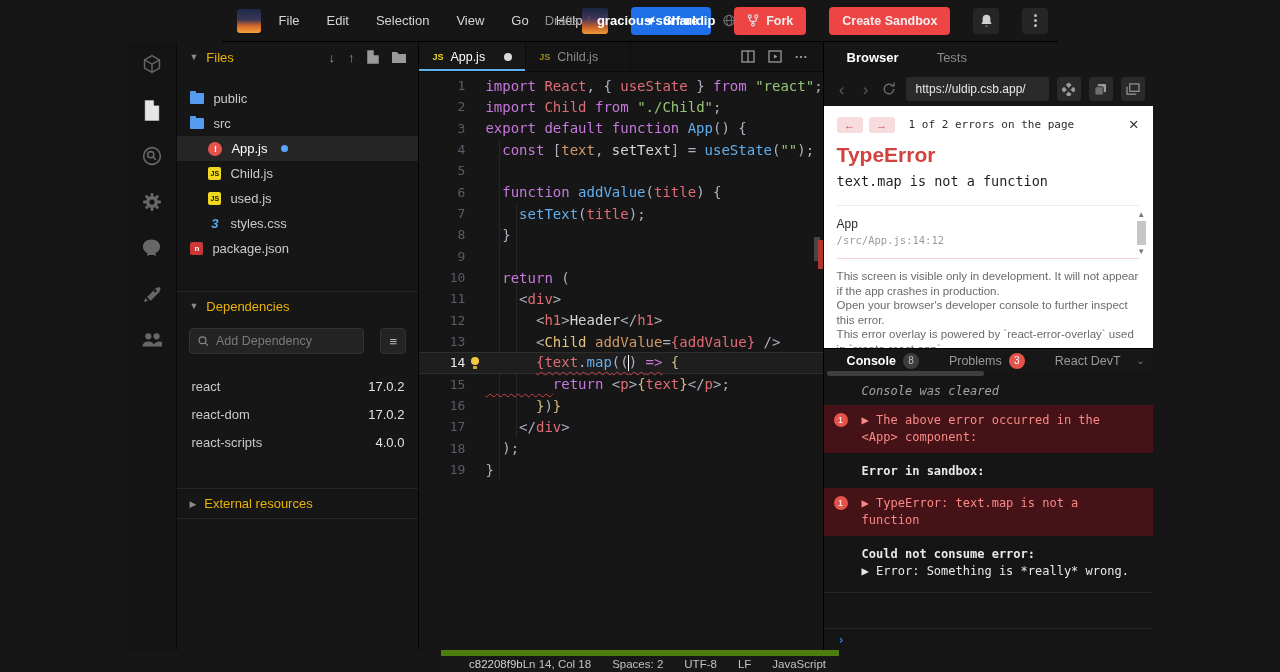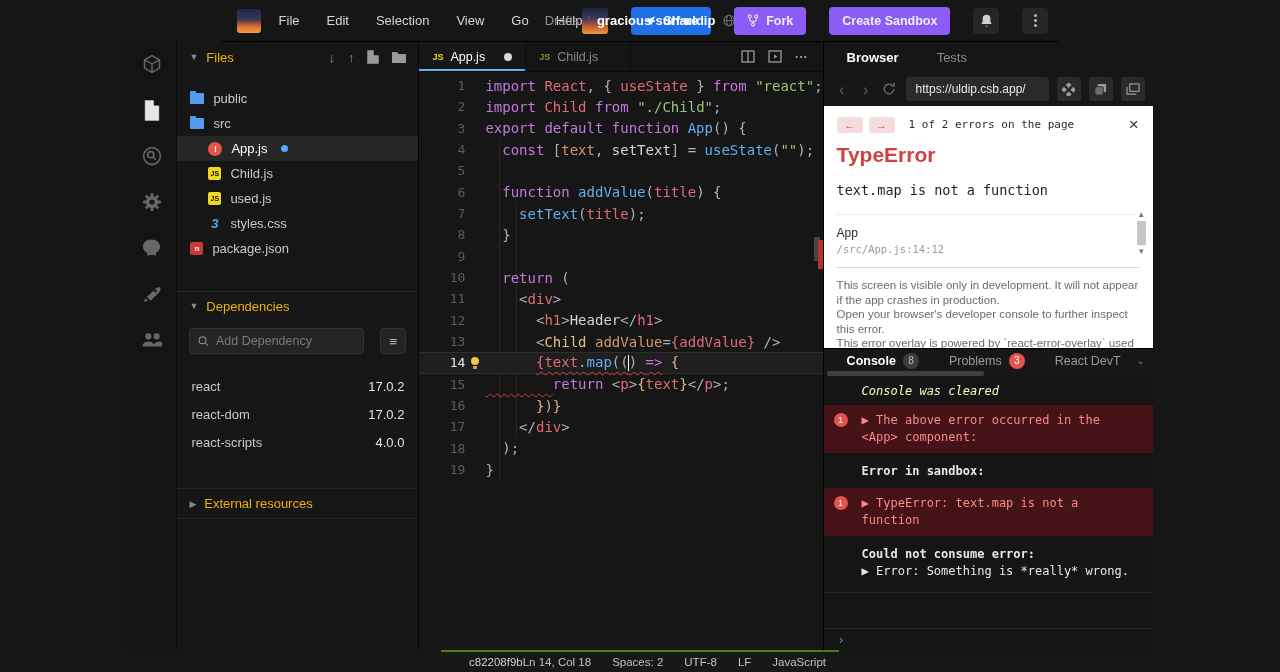--- a/index.html
+++ b/index.html
@@ -15,21 +15,21 @@
   .menu-item { color:#d6d6d6; font-size:13px; cursor:pointer; }
   .crumbs { position:absolute; left:50%; transform:translateX(-50%); display:flex; align-items:center; gap:7px; }
   .crumb-section { color:#8f8f8f; }
   .crumb-sep { color:#5a5a5a; }
   .crumb-title { color:#fff; font-weight:700; }
   .globe { width:13px; height:13px; opacity:.65; }
   .top-actions { margin-left:auto; display:flex; align-items:center; gap:23px; padding-right:10px; }
   .avatar { width:26px; height:26px; border-radius:3px;
             background:linear-gradient(180deg,#17263f 0%,#41355a 40%,#c75f2a 72%,#f09a39 100%); cursor:pointer; }
   .btn { height:28px; display:flex; align-items:center; gap:7px; padding:0 13px; border-radius:4px;
-         background:#8b5cf6; color:#eee; font-size:12.5px; font-weight:700; cursor:pointer; white-space:nowrap; }
+         background:#ef4444; color:#eee; font-size:12.5px; font-weight:700; cursor:pointer; white-space:nowrap; }
   .btn.primary { background:#1e6fe8; color:#fff; }
   .iconbtn { width:26px; height:26px; border-radius:4px; background:#262626; display:flex; align-items:center; justify-content:center; cursor:pointer; }
   .kebab { display:flex; flex-direction:column; gap:2px; }
   .kebab i { width:3px; height:3px; border-radius:50%; background:#bbb; }
 
   .main { display:flex; flex:1; min-height:0; }
 
   
   .activity { width:50px; background:#141414; border-right:1px solid #0a0a0a; display:flex; flex-direction:column; align-items:center; padding-top:11px; gap:24px; flex:0 0 50px; }
   .act { width:22px; height:22px; display:flex; align-items:center; justify-content:center; cursor:pointer; opacity:.62; }
@@ -107,53 +107,53 @@
   .urlbar input { background:transparent; border:none; outline:none; color:#e8e8e8; font-size:12px; width:100%; font-family:"Liberation Sans",sans-serif; }
   .tbicon { width:24px; height:24px; border-radius:3px; background:#2a2a2a; display:flex; align-items:center; justify-content:center; cursor:pointer; flex:0 0 24px; }
 
   .browser { height:242px; flex:0 0 242px; background:#fff; position:relative; color:#333; padding:10px 14px 0 13px; }
   .ov-nav { display:flex; align-items:center; gap:6px; }
   .ov-pill { width:26px; height:16px; background:#f6dcdc; border-radius:3px; color:#cd4545; font-size:11px;
              display:flex; align-items:center; justify-content:center; cursor:pointer; }
   .ov-counter { font-family:"DejaVu Sans Mono",monospace; font-size:11px; color:#2b2b2b; margin-left:8px; }
   .ov-close { margin-left:auto; color:#333; font-size:17px; cursor:pointer; line-height:1; }
   .ov-title { color:#d0423e; font-size:21px; font-weight:700; margin-top:10px; }
-  .ov-msg { font-family:"DejaVu Sans Mono",monospace; font-size:13.5px; color:#1f1f1f; margin-top:15px; }
+  .ov-msg { font-family:"DejaVu Sans Mono",monospace; font-size:13.5px; color:#1f1f1f; margin-top:6px; }
   .ov-hr { border-top:1px solid #ececec; margin-top:16px; }
   .ov-frame { margin-top:11px; cursor:pointer; }
   .ov-fn { font-size:12px; color:#2b2b2b; }
   .ov-loc { font-family:"DejaVu Sans Mono",monospace; font-size:10.5px; color:#9a9a9a; margin-top:3px; }
   .ov-hr2 { border-top:1px solid #f3cfcf; margin-top:12px; }
   .ov-foot { margin-top:10px; font-size:11.5px; color:#6b6b6b; line-height:14.5px; }
   .ov-scroll { position:absolute; right:5px; top:104px; width:13px; display:flex; flex-direction:column; align-items:center; gap:2px; }
   .ov-scroll .arr { color:#777; font-size:8px; cursor:pointer; }
   .ov-thumb { width:9px; height:24px; background:#c6c6c6; cursor:pointer; }
 
   
   .con-tabs { height:24px; display:flex; align-items:center; gap:0; padding-left:23px; border-top:1px solid #000; background:#171717; flex:0 0 24px; position:relative; }
   .con-tab { display:flex; align-items:center; gap:7px; cursor:pointer; color:#9a9a9a; font-size:12.5px; margin-right:30px; white-space:nowrap; }
   .con-tab.active { color:#fff; font-weight:700; }
   .badge { min-width:16px; height:16px; border-radius:8px; font-size:10px; display:flex; align-items:center; justify-content:center; padding:0 4px; font-weight:400; }
   .badge.gray { background:#3d3d3d; color:#bdbdbd; }
   .badge.red { background:#e5534b; color:#fff; }
   .con-chev { position:absolute; right:8px; top:6px; color:#777; font-size:10px; cursor:pointer; }
   .con-scrollbar { position:absolute; left:3px; bottom:-4px; width:157px; height:5px; background:#3f3f3f; border-radius:2px; z-index:2; cursor:pointer; }
   .console { flex:1; background:#151515; font-family:"DejaVu Sans Mono",monospace; font-size:12px; display:flex; flex-direction:column; padding-top:10px; overflow:hidden; }
-  .con-muted { color:#fef9c3; font-style:italic; padding:2px 12px 2px 38px; }
+  .con-muted { color:#a3a3a3; font-style:italic; padding:2px 12px 2px 38px; }
   .con-error { background:#451217; color:#f98a85; margin-top:5px; padding:7px 14px 7px 38px; position:relative; line-height:17px; }
   .con-error .cbadge { position:absolute; left:10px; top:8px; width:14px; height:14px; border-radius:50%; background:#e5534b; color:#fff;
                        font-size:9px; display:flex; align-items:center; justify-content:center; font-family:"Liberation Sans",sans-serif; }
   .con-log { color:#e8e8e8; padding:3px 12px 3px 38px; margin-top:7px; line-height:17px; }
   .con-log .b { font-weight:700; }
   .con-div { border-top:1px solid #262626; margin-top:9px; }
   .con-spacer { flex:1; }
   .con-prompt { height:22px; border-top:1px solid #262626; display:flex; align-items:center; padding-left:14px; color:#3b82f6; font-weight:700; cursor:text; }
 
   
-  .statusbar { height:22px; flex:0 0 22px; background:#181818; border-top:2px solid #4d7c0f; display:flex; align-items:center; font-size:11.5px; color:#c2c2c2; }
+  .statusbar { height:22px; flex:0 0 22px; background:#181818; border-top:6px solid #4d7c0f; display:flex; align-items:center; font-size:11.5px; color:#c2c2c2; }
   .sb-left { padding-left:28px; color:#d2d2d2; }
   .sb-right { margin-left:auto; display:flex; gap:21px; padding-right:13px; }
   .sb-item { cursor:pointer; }
   svg { display:block; }
 </style>
 </head>
 <body>
 
 <div class="app">
 

